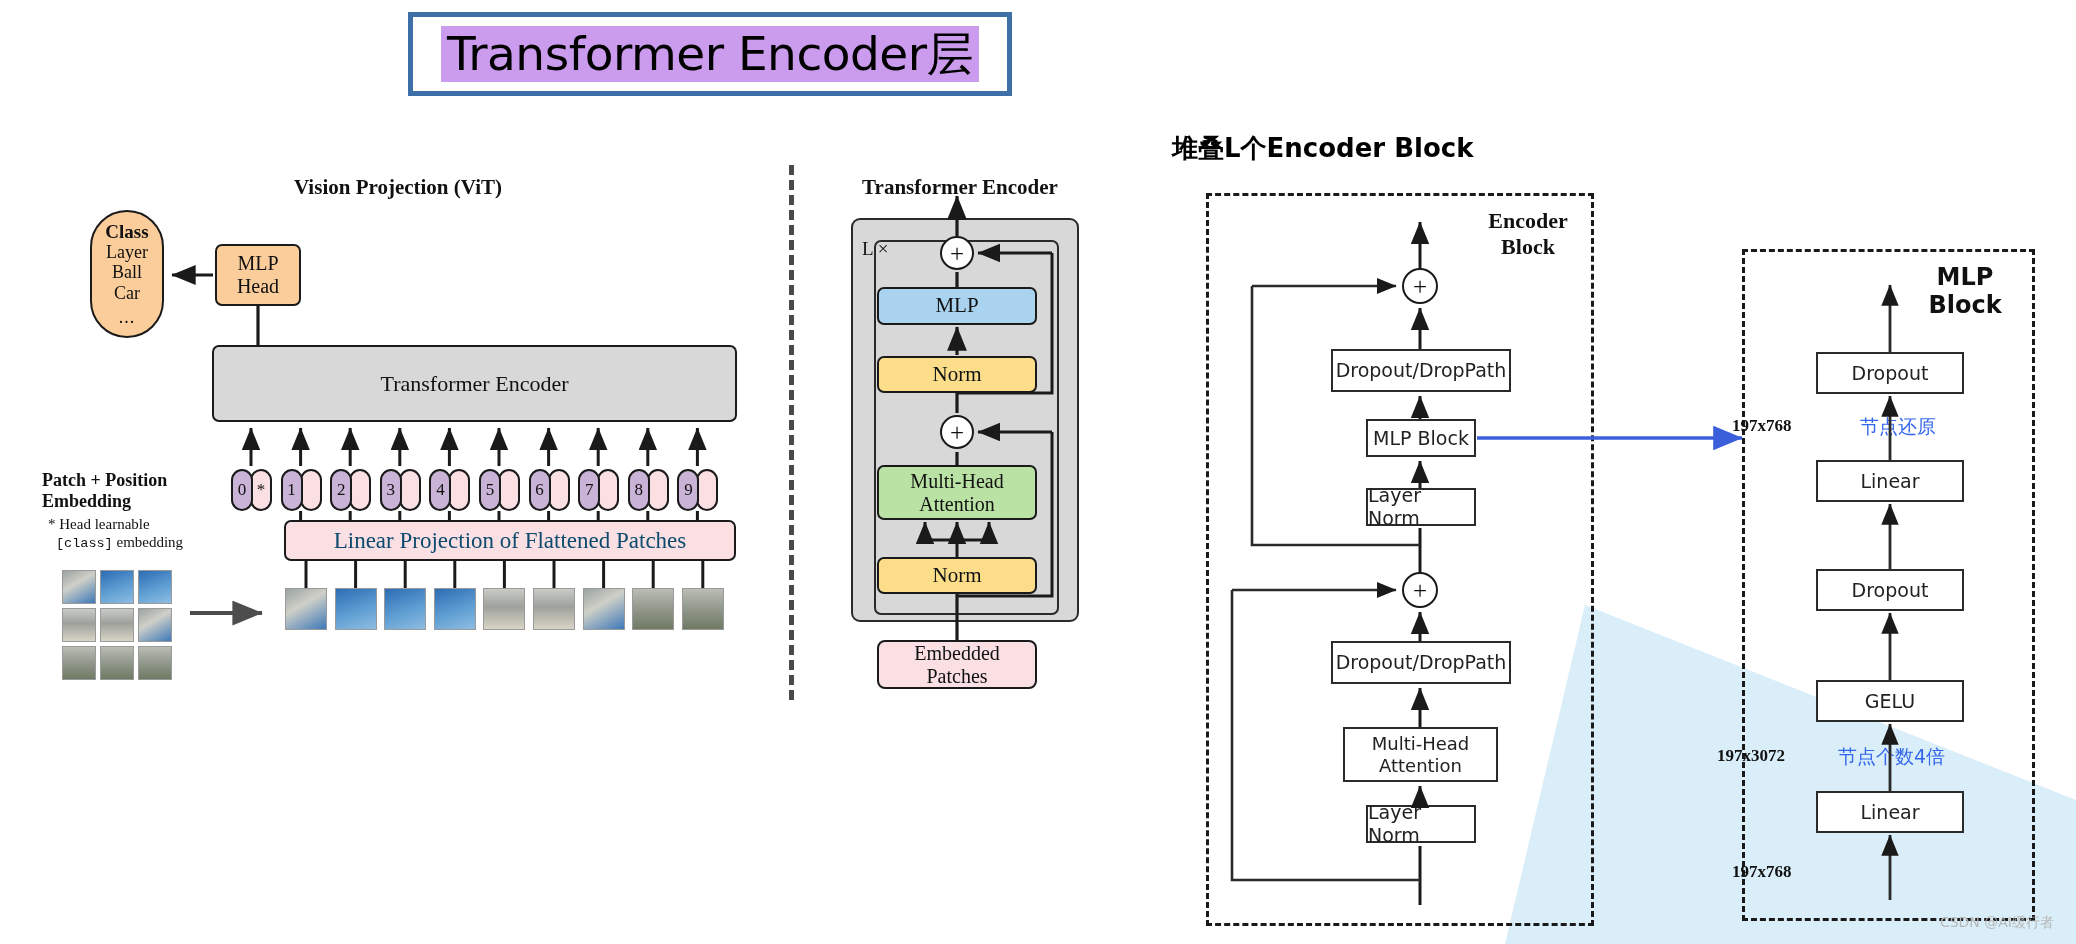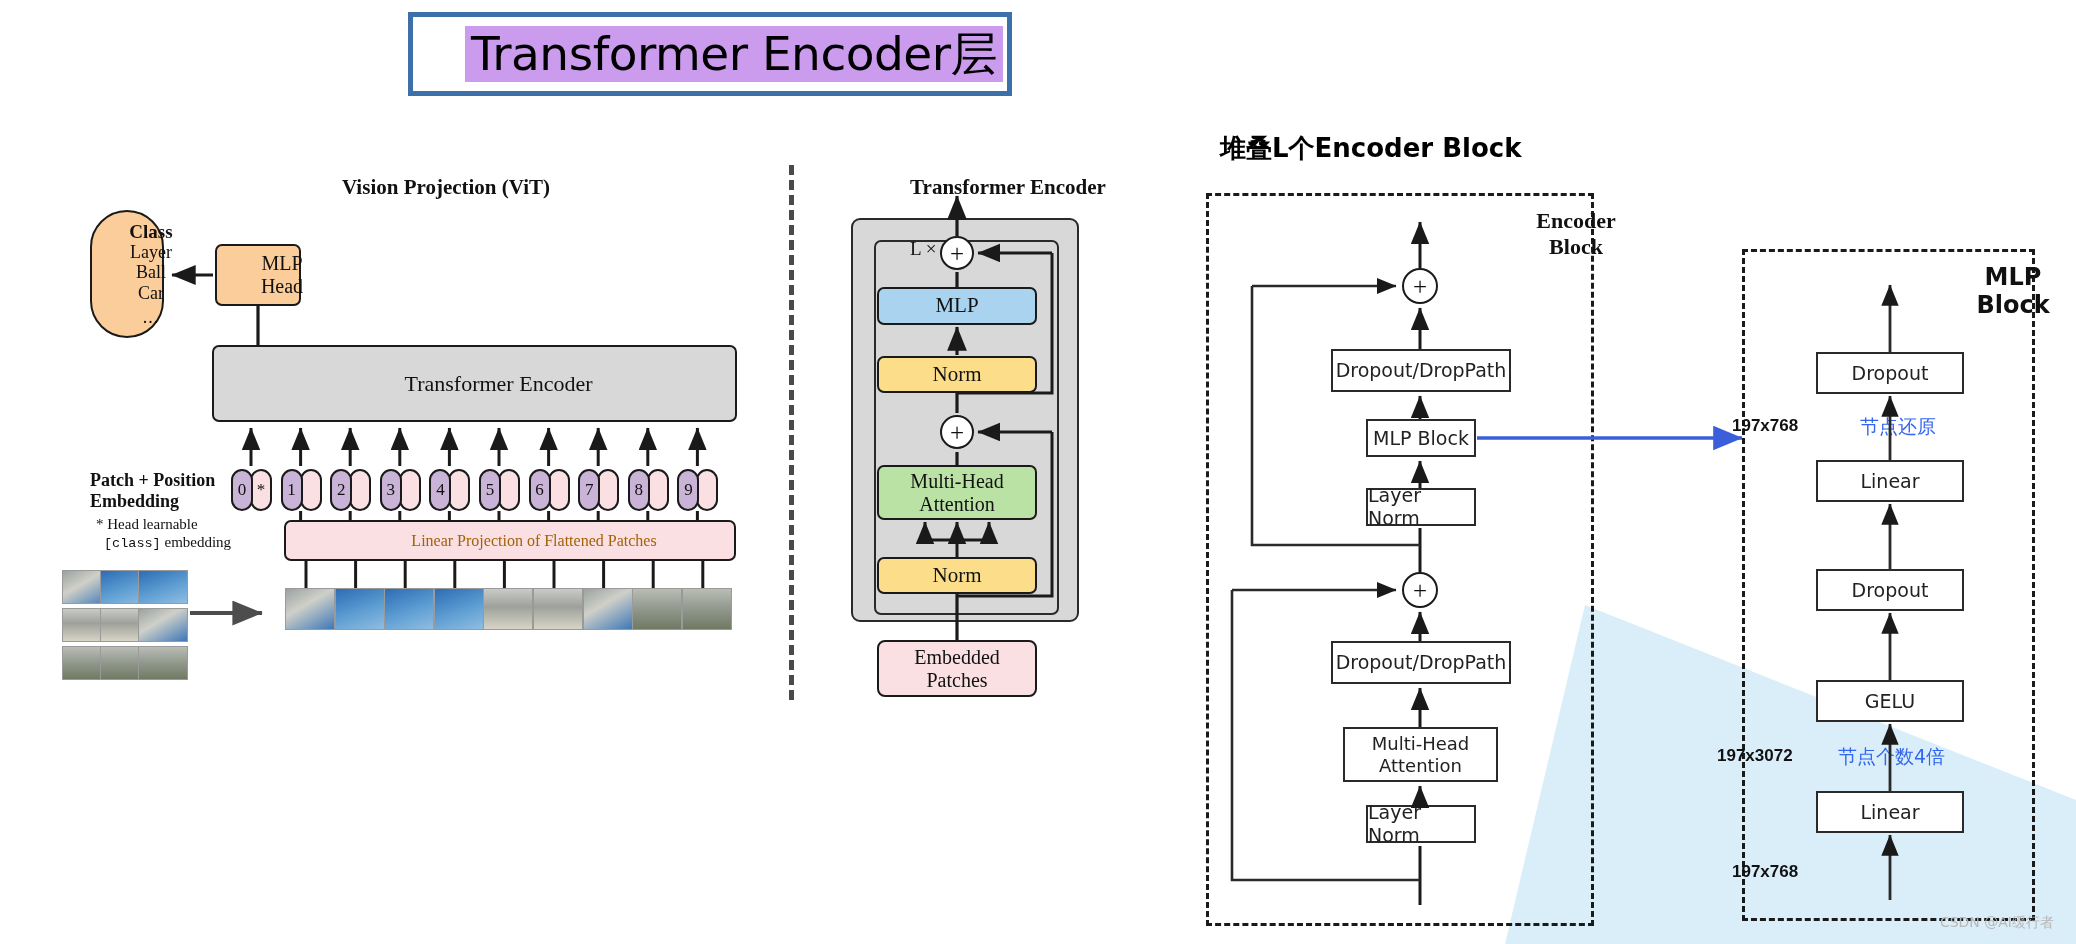--- a/index.html
+++ b/index.html
@@ -4,21 +4,21 @@
 <title>Transformer Encoder</title>
 <style>
   html,body{margin:0;padding:0;}
   body{
     width:2076px;height:944px;
     background:#ffffff;
     font-family:"Liberation Sans", sans-serif;
     position:relative;
     overflow:hidden;
   }
-  .abs{position:absolute;padding-left:48px;}
+  .abs{position:absolute;}
 
   
   #title-box{
     left:408px;top:12px;width:604px;height:84px;
     border:5px solid #3d6fa8;
     background:#ffffff;
     display:flex;align-items:center;justify-content:center;
     box-sizing:border-box;
   }
   #title-text{
@@ -87,21 +87,21 @@
     width:22px;height:42px;background:#fadfe3;border:2.2px solid #1a1a1a;
     border-radius:11px;box-sizing:border-box;margin-left:-3px;
     display:flex;align-items:center;justify-content:center;
     font-family:"Liberation Serif",serif;font-size:17px;color:#111;
   }
 
   #linproj{
     left:284px;top:520px;width:452px;height:41px;
     background:#fadfe3;border:2.5px solid #1a1a1a;border-radius:7px;
     display:flex;align-items:center;justify-content:center;
-    font-family:"Liberation Serif",serif;font-size:16px;color:#a16207;
+    font-family:"Liberation Serif",serif;font-size:23px;color:#0c4a6e;
     box-sizing:border-box;
   }
 
   
   .thumb{position:absolute;border:1px solid #9a9a9a;box-sizing:border-box;}
 
   
   #divider{
     left:789px;top:165px;width:0;height:535px;
     border-left:5px dashed #4a4a4a;
@@ -126,21 +126,21 @@
   .te-box{
     position:absolute;border:2.2px solid #1a1a1a;border-radius:7px;
     display:flex;flex-direction:column;align-items:center;justify-content:center;
     font-family:"Liberation Serif",serif;color:#111;box-sizing:border-box;
     line-height:1.14;
   }
   #te-mlp{left:877px;top:287px;width:160px;height:38px;background:#a9d3ef;font-size:21px;}
   #te-norm1{left:877px;top:356px;width:160px;height:37px;background:#fbdd8a;font-size:21px;}
   #te-mha{left:877px;top:465px;width:160px;height:55px;background:#b9e2a4;font-size:20px;}
   #te-norm2{left:877px;top:557px;width:160px;height:37px;background:#fbdd8a;font-size:21px;}
-  #te-emb{left:877px;top:640px;width:160px;height:57px;background:#fadfe3;font-size:20px;
+  #te-emb{left:877px;top:640px;width:160px;height:49px;background:#fadfe3;font-size:20px;
     border-radius:8px;}
 
   .plus{
     position:absolute;width:34px;height:34px;border:2.4px solid #1a1a1a;border-radius:50%;
     background:#ffffff;display:flex;align-items:center;justify-content:center;
     font-family:"Liberation Serif",serif;font-size:25px;color:#111;line-height:1;
     box-sizing:border-box;z-index:3;
   }
   #te-plus1{left:940px;top:236px;}
   #te-plus2{left:940px;top:415px;}
@@ -192,21 +192,21 @@
     font-family:"DejaVu Sans","Liberation Sans",sans-serif;
     font-size:19px;color:#222;box-sizing:border-box;
   }
   #mb-dropout1{left:1816px;top:352px;width:148px;height:42px;}
   #mb-linear1 {left:1816px;top:460px;width:148px;height:42px;}
   #mb-dropout2{left:1816px;top:569px;width:148px;height:42px;}
   #mb-gelu    {left:1816px;top:680px;width:148px;height:42px;}
   #mb-linear2 {left:1816px;top:791px;width:148px;height:42px;}
 
   .dimlabel{
-    position:absolute;font-family:Liberation Sans, sans-serif;
+    position:absolute;font-family:Liberation Serif, serif;
     font-weight:bold;font-size:17px;color:#111;white-space:nowrap;
   }
   .cnnote{
     position:absolute;font-family:"DejaVu Sans","Liberation Sans",sans-serif;
     font-size:19px;color:#3366ee;white-space:nowrap;
   }
   #dim-768a{left:1732px;top:416px;}
   #note-restore{left:1860px;top:414px;}
   #dim-3072{left:1717px;top:746px;}
   #note-4x{left:1838px;top:744px;}

